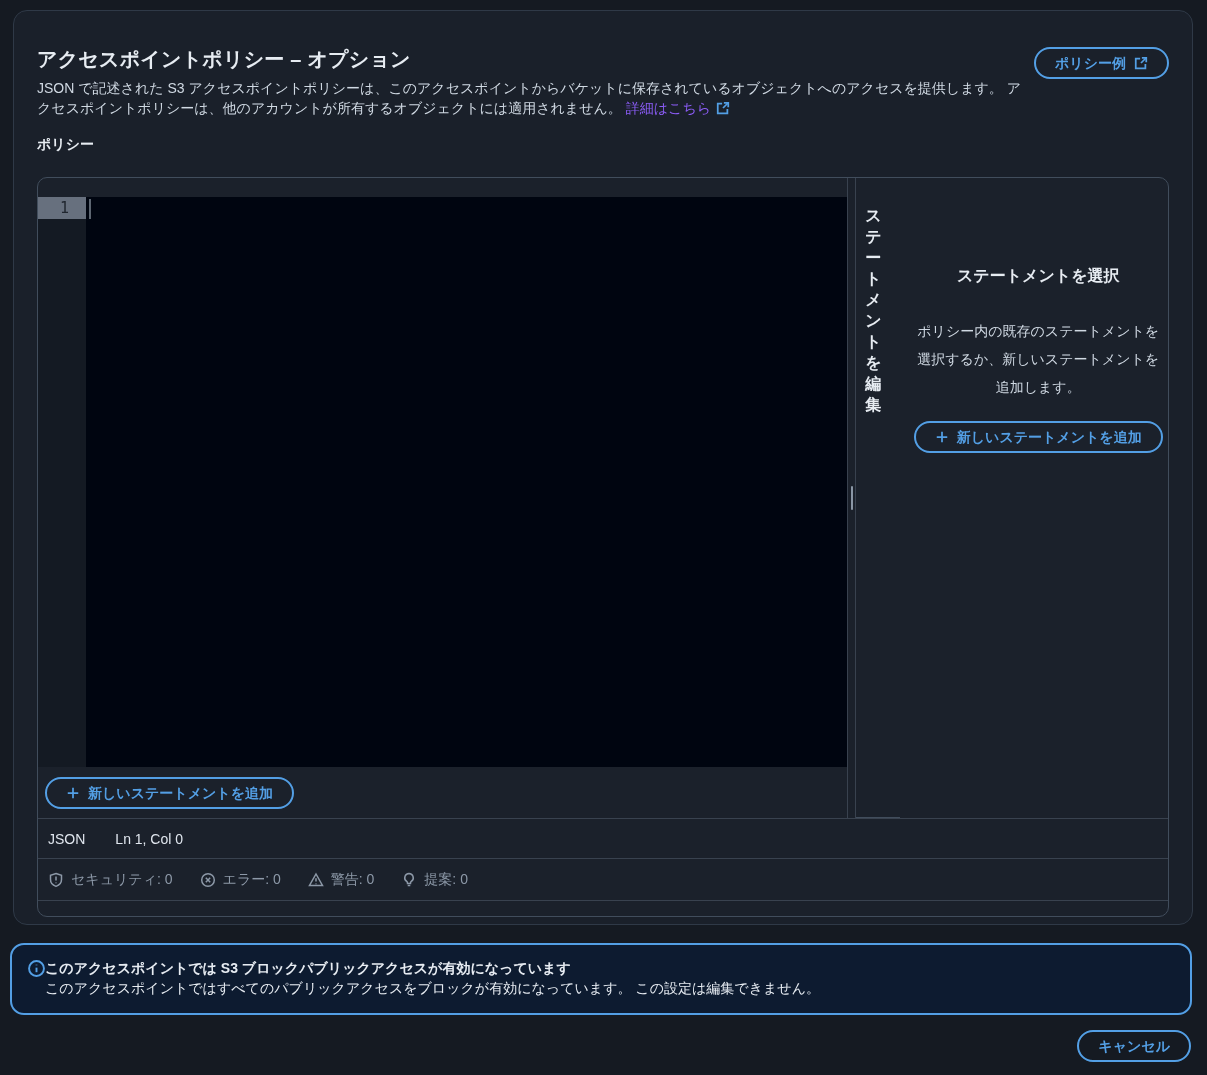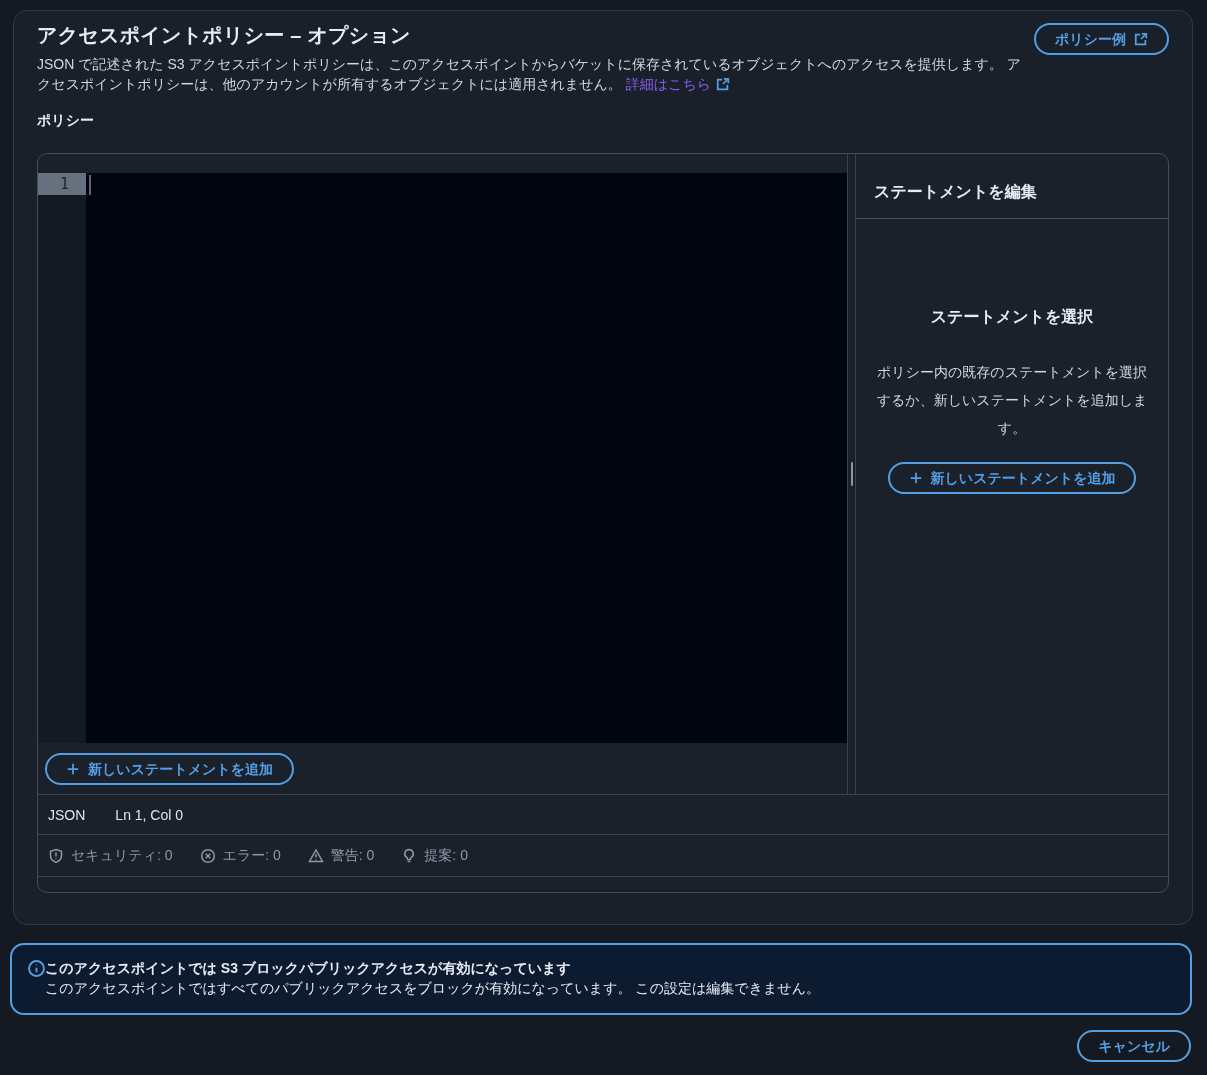--- a/index.html
+++ b/index.html
@@ -10,21 +10,21 @@
     font-family:"Liberation Sans","DejaVu Sans",sans-serif;
     color:#d5dce6;
     -webkit-font-smoothing:antialiased;
   }
   .page{padding:10px 14px 0 13px;box-sizing:border-box;}
 
   
   .card{
     width:1180px;height:915px;box-sizing:border-box;
     background:#1a202a;border:1px solid #2f3947;border-radius:14px;
-    padding:12px 23px;
+    padding:36px 23px;
   }
   .card-header-row{display:flex;justify-content:space-between;align-items:flex-start;}
   h1.title{margin:0;font-size:20px;line-height:24px;font-weight:700;color:#e7ecf2;letter-spacing:.2px;}
   .desc{margin:7px 0 0;font-size:14px;line-height:20px;color:#d0d9e3;max-width:1125px;}
   .link{color:#8b5cf6;text-decoration:none;display:inline-flex;align-items:center;gap:5px;cursor:pointer;}
   .field-label{margin-top:18px;font-size:14px;font-weight:700;color:#e7ecf2;}
 
   
   .btn{
     display:inline-flex;align-items:center;gap:8px;cursor:pointer;
@@ -50,21 +50,21 @@
     font-family:"DejaVu Sans Mono","Liberation Mono",monospace;font-size:15px;
     display:flex;align-items:center;justify-content:flex-end;padding-right:17px;box-sizing:border-box;
   }
   .code-surface{flex:1;background:#000510;position:relative;cursor:text;}
   .caret{position:absolute;left:3px;top:2px;width:2px;height:20px;background:#5d6671;}
   .editor-left-footer{height:51px;display:flex;align-items:center;padding-left:7px;box-sizing:border-box;}
 
   .resizer{width:7px;flex:none;background:#1b212b;border-left:1px solid #39424f;border-right:1px solid #39424f;position:relative;cursor:col-resize;}
   .resizer::after{content:"";position:absolute;top:50%;left:50%;transform:translate(-50%,-50%);width:2px;height:24px;background:#8a96a5;border-radius:1px;}
 
-  .side-panel{flex:1;display:flex;flex-direction:column;min-width:0;justify-content:center;}
+  .side-panel{flex:1;display:flex;flex-direction:row;min-width:0;justify-content:center;}
   .side-header{padding:28px 18px 15px;font-size:16px;font-weight:700;color:#e7ecf2;border-bottom:1px solid #414d5c;}
   .side-body{flex:1;display:flex;flex-direction:column;align-items:center;text-align:center;padding:0 14px;}
   .empty-title{margin-top:88px;font-size:16px;font-weight:700;color:#e7ecf2;}
   .empty-desc{margin-top:30px;font-size:14px;line-height:28px;color:#d0d9e3;max-width:292px;}
   .side-body .btn{margin-top:20px;}
 
   .status-row{
     border-top:1px solid #39424f;height:39px;flex:none;
     display:flex;align-items:center;padding-left:10px;gap:30px;
     font-size:14px;color:#e0e6ee;

